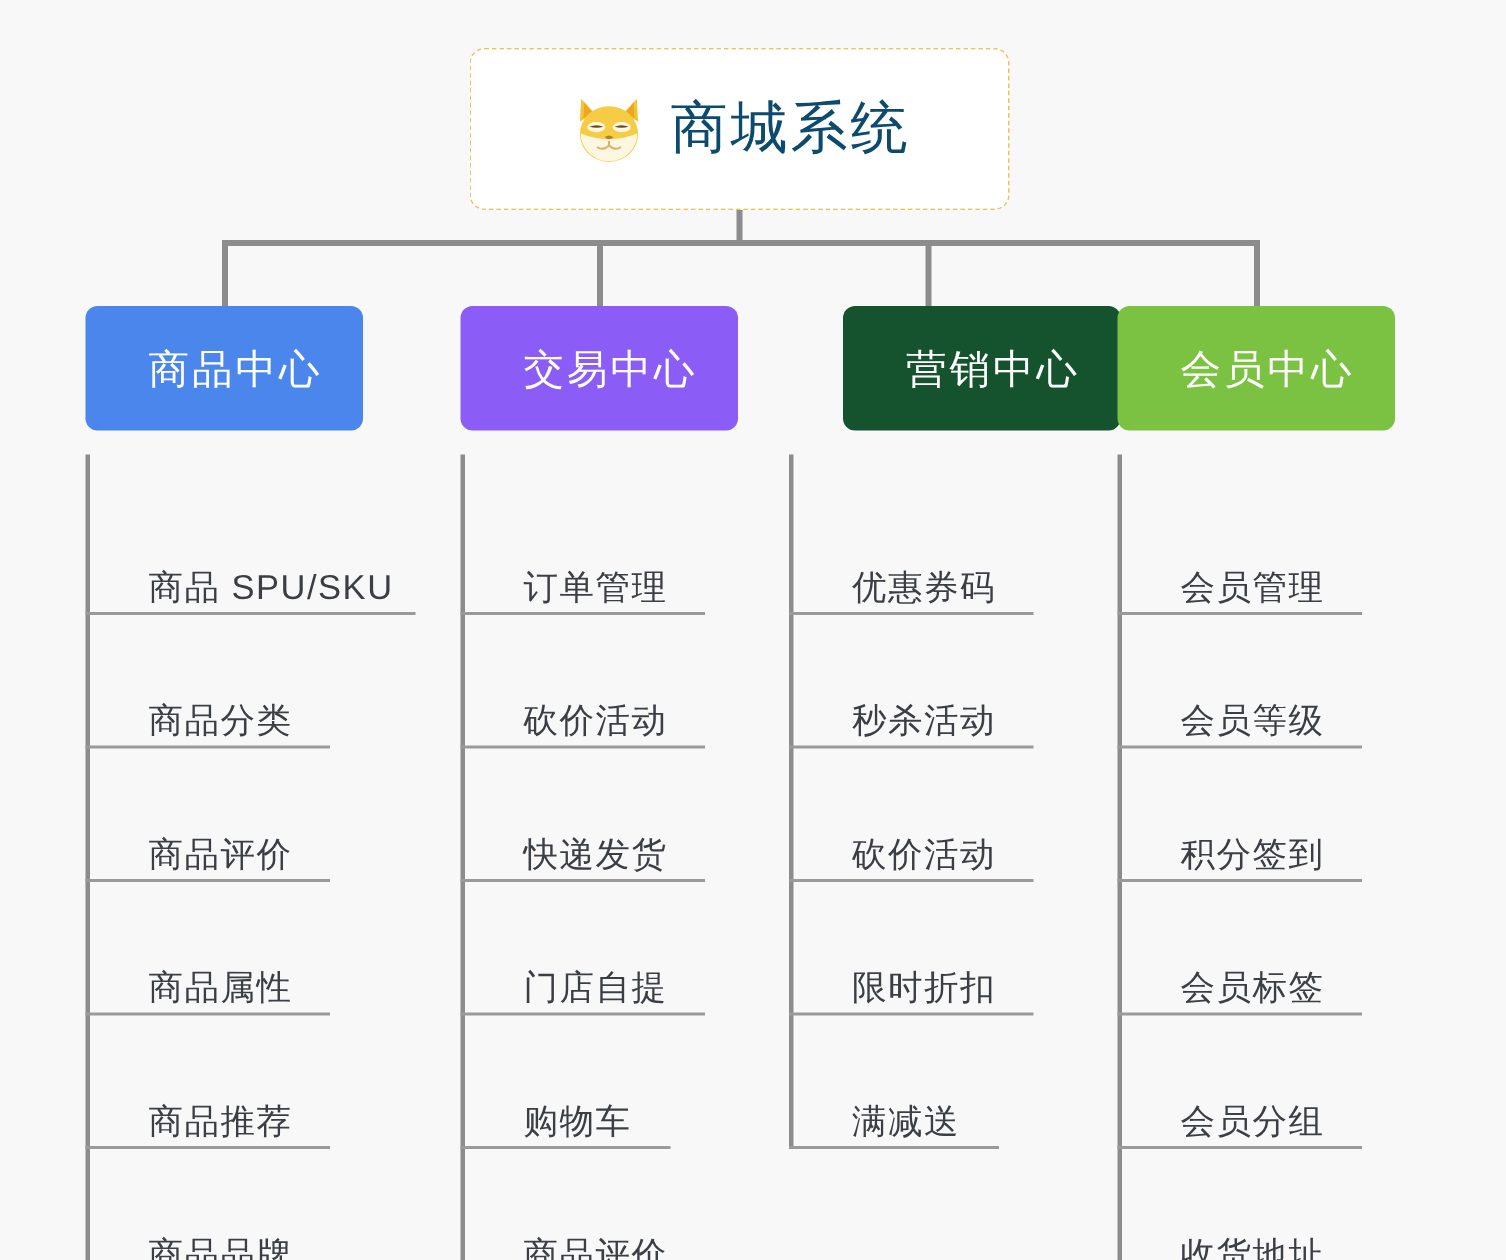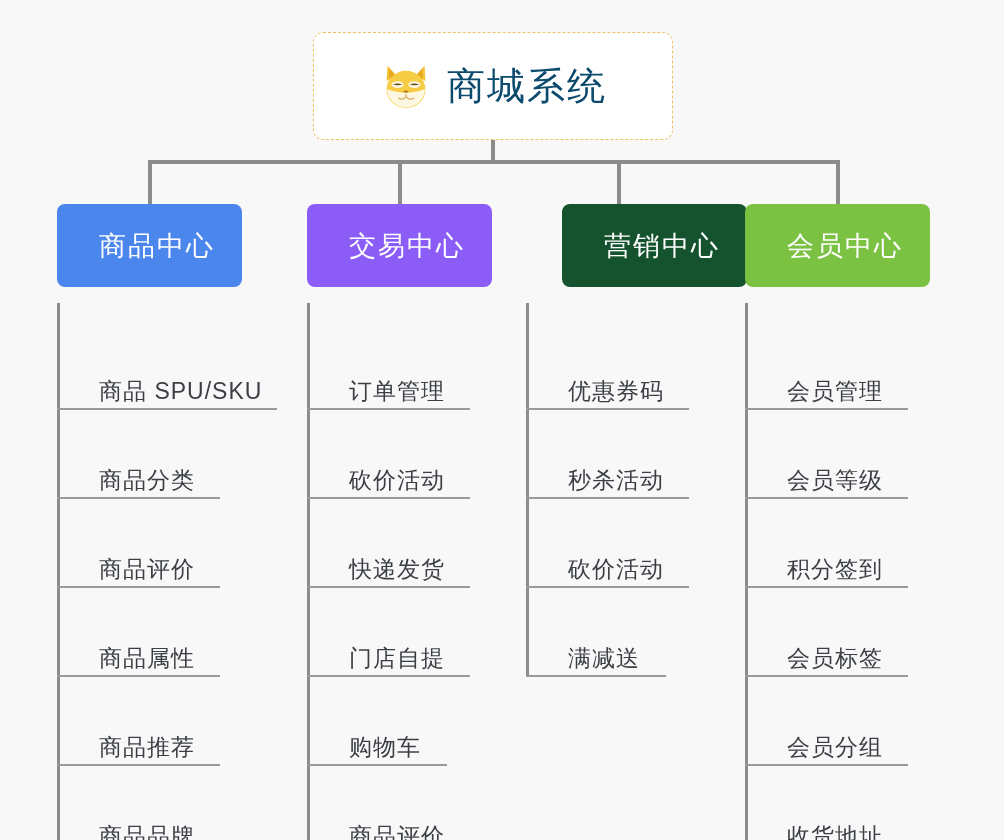--- a/index.html
+++ b/index.html
@@ -223,20 +223,24 @@
       </div>
       <div class="leaf-item">
         <span class="leaf-label">秒杀活动</span>
         <span class="leaf-rule" style="width:163px;"></span>
       </div>
       <div class="leaf-item">
         <span class="leaf-label">砍价活动</span>
         <span class="leaf-rule" style="width:163px;"></span>
       </div>
       <div class="leaf-item">
+        <span class="leaf-label">限时折扣</span>
+        <span class="leaf-rule" style="width:163px;"></span>
+      </div>
+      <div class="leaf-item">
         <span class="leaf-label">满减送</span>
         <span class="leaf-rule" style="width:140px;"></span>
       </div>
     </div>
   </div>
 
   <div class="column" style="left:745px; width:210px;">
     <div class="cat-header" style="width: 185px; background: rgb(124, 194, 66);">
       <span>会员中心</span>
     </div>

